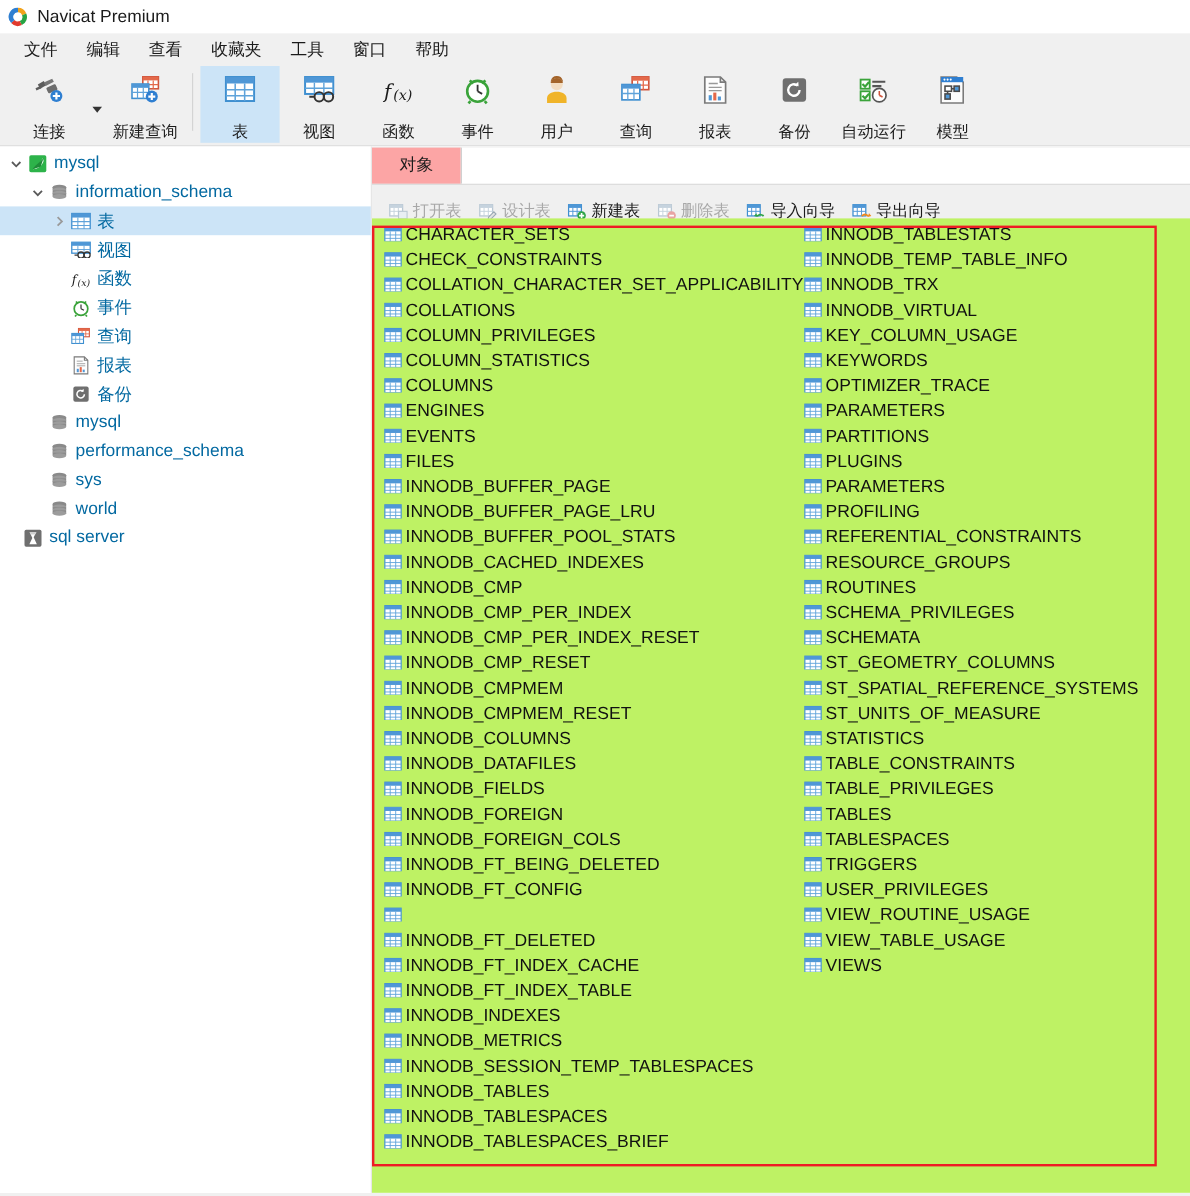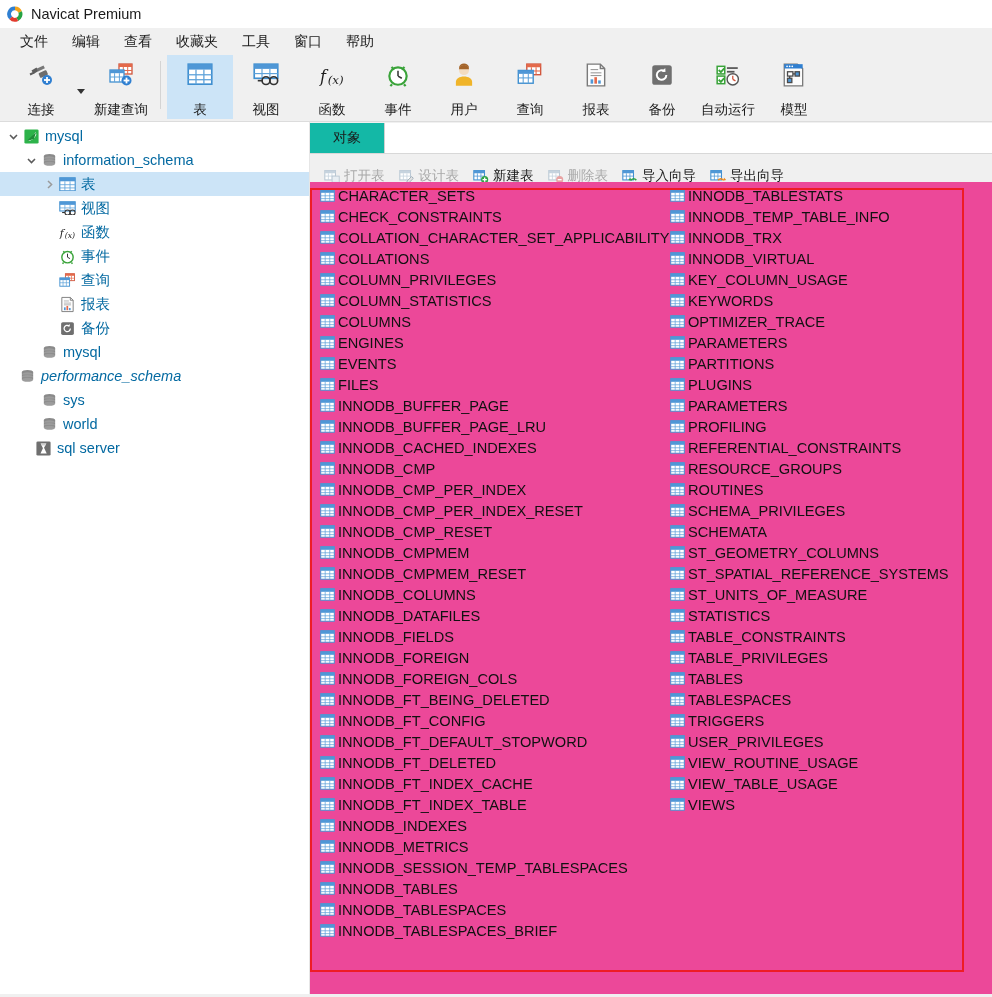--- a/index.html
+++ b/index.html
@@ -84,37 +84,37 @@
   
   .content { flex: 1; background: #ffffff; position: relative; }
   .tabstrip {
     height: 31px; background: #f0f0f0; display: flex; align-items: flex-end;
     border-bottom: 1px solid #d8d8d8; position: relative;
   }
   .tab {
     height: 30px; min-width: 74px; display:flex; align-items:center; justify-content:center;
     font-size: 14px; color:#1b1b1b; background:#f0f0f0;
   }
-  .tab.active { background: #14b8a6; }
+  .tab.active { background: #fca5a5; }
   .tab-rest { flex:1; height:30px; background:#ffffff; border-left:1px solid #d0d0d0; }
 
   .objbar {
     height: 44px; background: #f0f0f0; display:flex; align-items:center;
     padding-left: 8px; gap: 2px;
   }
   .ob-btn {
     display:flex; align-items:center; gap:4px; padding: 2px 6px;
     font-size: 13.5px; color: #1b1b1b; white-space: nowrap;
   }
   .ob-btn.disabled { color: #a8a8a8; }
   .ob-ico { width: 16px; height: 14px; flex:0 0 16px; }
 
   .listarea {
     position: absolute; left: 0; right: 0; top: 60px; bottom: 0;
-    background: #ec4899; overflow: hidden;
+    background: #bef264; overflow: hidden;
   }
   .cols { display: flex; padding-top: 3px; }
   .col { display: flex; flex-direction: column; }
   .col1 { width: 358px; padding-left: 10px; box-sizing: border-box; }
   .col2 { width: 300px; padding-left: 2px; box-sizing: border-box; }
   .item {
     height: 21px; display: flex; align-items: center;
     font-size: 14.6px; color: #111; white-space: nowrap; cursor: default;
   }
   .item .tbl-ico { width: 15px; height: 14px; margin-right: 3px; flex: 0 0 15px; }
@@ -527,72 +527,72 @@
         <ellipse cx="9" cy="6.8" rx="6" ry="2.2" fill="#9c9c9c"></ellipse>
         <rect x="3" y="7" width="12" height="2.4" fill="#8a8a8a"></rect>
         <ellipse cx="9" cy="9.6" rx="6" ry="2.2" fill="#9c9c9c"></ellipse>
         <rect x="3" y="9.8" width="12" height="2.4" fill="#8a8a8a"></rect>
         <ellipse cx="9" cy="12.4" rx="6" ry="2.2" fill="#9c9c9c"></ellipse>
       </svg>
             </span>
           </span>
           <span class="tree-lbl">mysql</span>
         </div>
-        <div class="tree-row" style=" font-style: italic;">
-          <span class="tw"></span>
-          <span class="tree-ico">
-            <span style="display: inline-flex; align-items: center; justify-content: center;">
-              <svg width="17" height="17" viewBox="0 0 18 18">
-        <ellipse cx="9" cy="4.2" rx="6" ry="2.2" fill="#8a8a8a"></ellipse>
-        <rect x="3" y="4.2" width="12" height="2.4" fill="#8a8a8a"></rect>
-        <ellipse cx="9" cy="6.8" rx="6" ry="2.2" fill="#9c9c9c"></ellipse>
-        <rect x="3" y="7" width="12" height="2.4" fill="#8a8a8a"></rect>
-        <ellipse cx="9" cy="9.6" rx="6" ry="2.2" fill="#9c9c9c"></ellipse>
-        <rect x="3" y="9.8" width="12" height="2.4" fill="#8a8a8a"></rect>
-        <ellipse cx="9" cy="12.4" rx="6" ry="2.2" fill="#9c9c9c"></ellipse>
-      </svg>
-            </span>
-          </span>
-          <span class="tree-lbl">performance_schema</span>
-        </div>
         <div class="tree-row" style="padding-left: 22px;">
           <span class="tw"></span>
           <span class="tree-ico">
             <span style="display: inline-flex; align-items: center; justify-content: center;">
               <svg width="17" height="17" viewBox="0 0 18 18">
         <ellipse cx="9" cy="4.2" rx="6" ry="2.2" fill="#8a8a8a"></ellipse>
         <rect x="3" y="4.2" width="12" height="2.4" fill="#8a8a8a"></rect>
         <ellipse cx="9" cy="6.8" rx="6" ry="2.2" fill="#9c9c9c"></ellipse>
         <rect x="3" y="7" width="12" height="2.4" fill="#8a8a8a"></rect>
         <ellipse cx="9" cy="9.6" rx="6" ry="2.2" fill="#9c9c9c"></ellipse>
         <rect x="3" y="9.8" width="12" height="2.4" fill="#8a8a8a"></rect>
         <ellipse cx="9" cy="12.4" rx="6" ry="2.2" fill="#9c9c9c"></ellipse>
       </svg>
             </span>
           </span>
-          <span class="tree-lbl">sys</span>
+          <span class="tree-lbl">performance_schema</span>
         </div>
         <div class="tree-row" style="padding-left: 22px;">
           <span class="tw"></span>
           <span class="tree-ico">
             <span style="display: inline-flex; align-items: center; justify-content: center;">
               <svg width="17" height="17" viewBox="0 0 18 18">
         <ellipse cx="9" cy="4.2" rx="6" ry="2.2" fill="#8a8a8a"></ellipse>
         <rect x="3" y="4.2" width="12" height="2.4" fill="#8a8a8a"></rect>
         <ellipse cx="9" cy="6.8" rx="6" ry="2.2" fill="#9c9c9c"></ellipse>
         <rect x="3" y="7" width="12" height="2.4" fill="#8a8a8a"></rect>
         <ellipse cx="9" cy="9.6" rx="6" ry="2.2" fill="#9c9c9c"></ellipse>
         <rect x="3" y="9.8" width="12" height="2.4" fill="#8a8a8a"></rect>
         <ellipse cx="9" cy="12.4" rx="6" ry="2.2" fill="#9c9c9c"></ellipse>
       </svg>
             </span>
           </span>
+          <span class="tree-lbl">sys</span>
+        </div>
+        <div class="tree-row" style="padding-left: 22px;">
+          <span class="tw"></span>
+          <span class="tree-ico">
+            <span style="display: inline-flex; align-items: center; justify-content: center;">
+              <svg width="17" height="17" viewBox="0 0 18 18">
+        <ellipse cx="9" cy="4.2" rx="6" ry="2.2" fill="#8a8a8a"></ellipse>
+        <rect x="3" y="4.2" width="12" height="2.4" fill="#8a8a8a"></rect>
+        <ellipse cx="9" cy="6.8" rx="6" ry="2.2" fill="#9c9c9c"></ellipse>
+        <rect x="3" y="7" width="12" height="2.4" fill="#8a8a8a"></rect>
+        <ellipse cx="9" cy="9.6" rx="6" ry="2.2" fill="#9c9c9c"></ellipse>
+        <rect x="3" y="9.8" width="12" height="2.4" fill="#8a8a8a"></rect>
+        <ellipse cx="9" cy="12.4" rx="6" ry="2.2" fill="#9c9c9c"></ellipse>
+      </svg>
+            </span>
+          </span>
           <span class="tree-lbl">world</span>
         </div>
-        <div class="tree-row" style="padding-left: 16px;">
+        <div class="tree-row" style="padding-left: 0;">
           <span class="tw"></span>
           <span class="tree-ico">
             <span style="display: inline-flex; align-items: center; justify-content: center;">
               <svg width="17" height="17" viewBox="0 0 18 18">
         <rect x="1.5" y="1.5" width="15" height="15" rx="1.5" fill="#6f6f6f"></rect>
         <path d="M6 3.6 h6 l-2.4 4.6 l2.8 6.2 h-6.6 l2.6 -5.6 z" fill="#ffffff"></path>
         <path d="M6 3.6 h6 l-1.1 2.1 h-3.8 z" fill="#cfcfcf"></path>
       </svg>
             </span>
           </span>
@@ -857,20 +857,33 @@
                 <span class="tbl-ico"><span style="display: inline-flex; align-items: center; justify-content: center;">
                     <svg width="15" height="12.9" viewBox="0 0 22 19">
         <rect x="1" y="1" width="20" height="17" fill="#fff" stroke="#3f8fd0" stroke-width="1.4"></rect>
         <rect x="1" y="1" width="20" height="4.6" fill="#4f97d6"></rect>
         <line x1="1" y1="10" x2="21" y2="10" stroke="#5fa3da" stroke-width="1.1"></line>
         <line x1="1" y1="14.2" x2="21" y2="14.2" stroke="#5fa3da" stroke-width="1.1"></line>
         <line x1="7.6" y1="5.6" x2="7.6" y2="18" stroke="#5fa3da" stroke-width="1.1"></line>
         <line x1="14.3" y1="5.6" x2="14.3" y2="18" stroke="#5fa3da" stroke-width="1.1"></line>
       </svg>
                   </span></span>
+                <span>INNODB_BUFFER_POOL_STATS</span>
+              </div>
+              <div class="item">
+                <span class="tbl-ico"><span style="display: inline-flex; align-items: center; justify-content: center;">
+                    <svg width="15" height="12.9" viewBox="0 0 22 19">
+        <rect x="1" y="1" width="20" height="17" fill="#fff" stroke="#3f8fd0" stroke-width="1.4"></rect>
+        <rect x="1" y="1" width="20" height="4.6" fill="#4f97d6"></rect>
+        <line x1="1" y1="10" x2="21" y2="10" stroke="#5fa3da" stroke-width="1.1"></line>
+        <line x1="1" y1="14.2" x2="21" y2="14.2" stroke="#5fa3da" stroke-width="1.1"></line>
+        <line x1="7.6" y1="5.6" x2="7.6" y2="18" stroke="#5fa3da" stroke-width="1.1"></line>
+        <line x1="14.3" y1="5.6" x2="14.3" y2="18" stroke="#5fa3da" stroke-width="1.1"></line>
+      </svg>
+                  </span></span>
                 <span>INNODB_CACHED_INDEXES</span>
               </div>
               <div class="item">
                 <span class="tbl-ico"><span style="display: inline-flex; align-items: center; justify-content: center;">
                     <svg width="15" height="12.9" viewBox="0 0 22 19">
         <rect x="1" y="1" width="20" height="17" fill="#fff" stroke="#3f8fd0" stroke-width="1.4"></rect>
         <rect x="1" y="1" width="20" height="4.6" fill="#4f97d6"></rect>
         <line x1="1" y1="10" x2="21" y2="10" stroke="#5fa3da" stroke-width="1.1"></line>
         <line x1="1" y1="14.2" x2="21" y2="14.2" stroke="#5fa3da" stroke-width="1.1"></line>
         <line x1="7.6" y1="5.6" x2="7.6" y2="18" stroke="#5fa3da" stroke-width="1.1"></line>
@@ -1039,21 +1052,20 @@
                 <span class="tbl-ico"><span style="display: inline-flex; align-items: center; justify-content: center;">
                     <svg width="15" height="12.9" viewBox="0 0 22 19">
         <rect x="1" y="1" width="20" height="17" fill="#fff" stroke="#3f8fd0" stroke-width="1.4"></rect>
         <rect x="1" y="1" width="20" height="4.6" fill="#4f97d6"></rect>
         <line x1="1" y1="10" x2="21" y2="10" stroke="#5fa3da" stroke-width="1.1"></line>
         <line x1="1" y1="14.2" x2="21" y2="14.2" stroke="#5fa3da" stroke-width="1.1"></line>
         <line x1="7.6" y1="5.6" x2="7.6" y2="18" stroke="#5fa3da" stroke-width="1.1"></line>
         <line x1="14.3" y1="5.6" x2="14.3" y2="18" stroke="#5fa3da" stroke-width="1.1"></line>
       </svg>
                   </span></span>
-                <span>INNODB_FT_DEFAULT_STOPWORD</span>
               </div>
               <div class="item">
                 <span class="tbl-ico"><span style="display: inline-flex; align-items: center; justify-content: center;">
                     <svg width="15" height="12.9" viewBox="0 0 22 19">
         <rect x="1" y="1" width="20" height="17" fill="#fff" stroke="#3f8fd0" stroke-width="1.4"></rect>
         <rect x="1" y="1" width="20" height="4.6" fill="#4f97d6"></rect>
         <line x1="1" y1="10" x2="21" y2="10" stroke="#5fa3da" stroke-width="1.1"></line>
         <line x1="1" y1="14.2" x2="21" y2="14.2" stroke="#5fa3da" stroke-width="1.1"></line>
         <line x1="7.6" y1="5.6" x2="7.6" y2="18" stroke="#5fa3da" stroke-width="1.1"></line>
         <line x1="14.3" y1="5.6" x2="14.3" y2="18" stroke="#5fa3da" stroke-width="1.1"></line>

